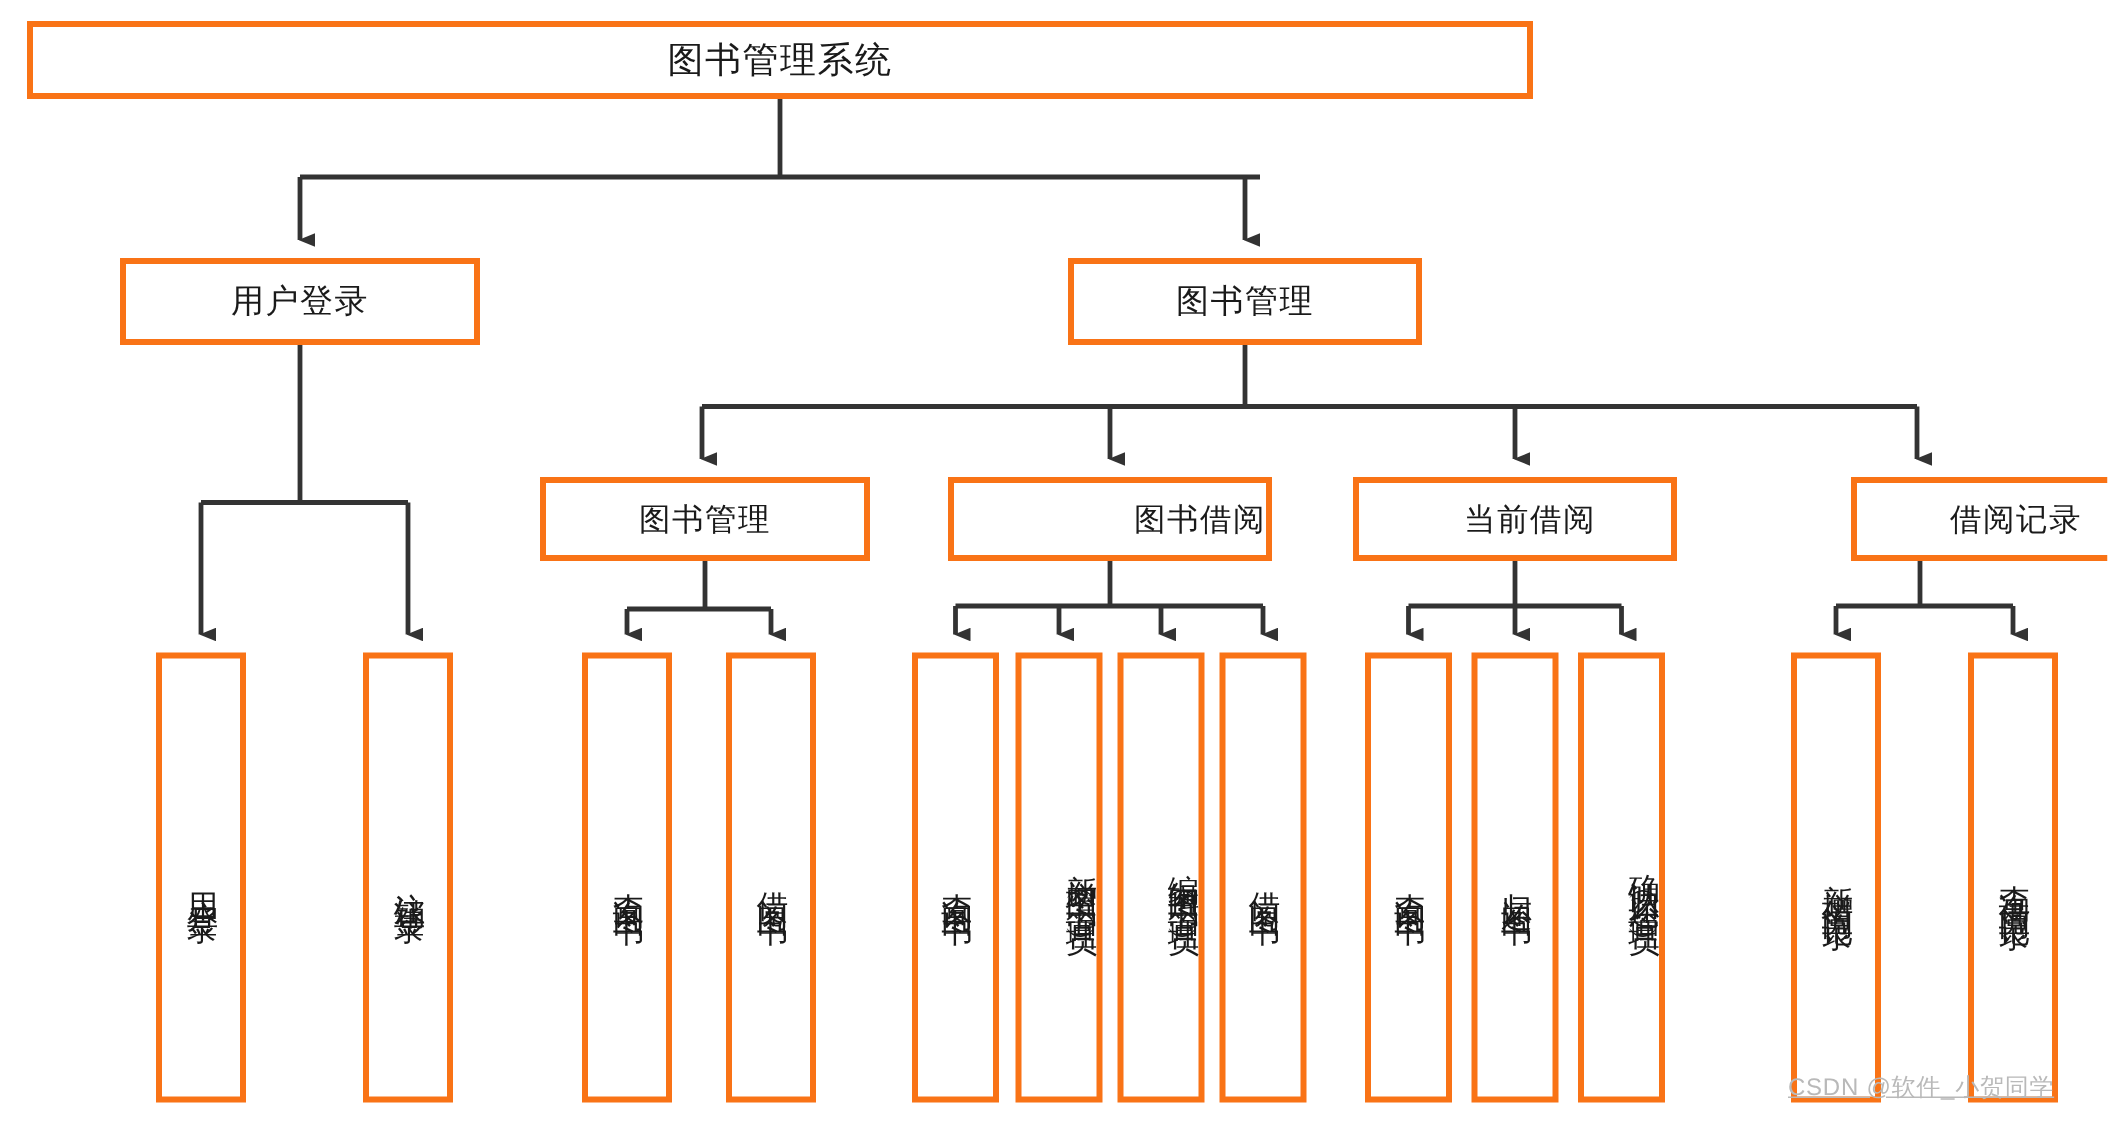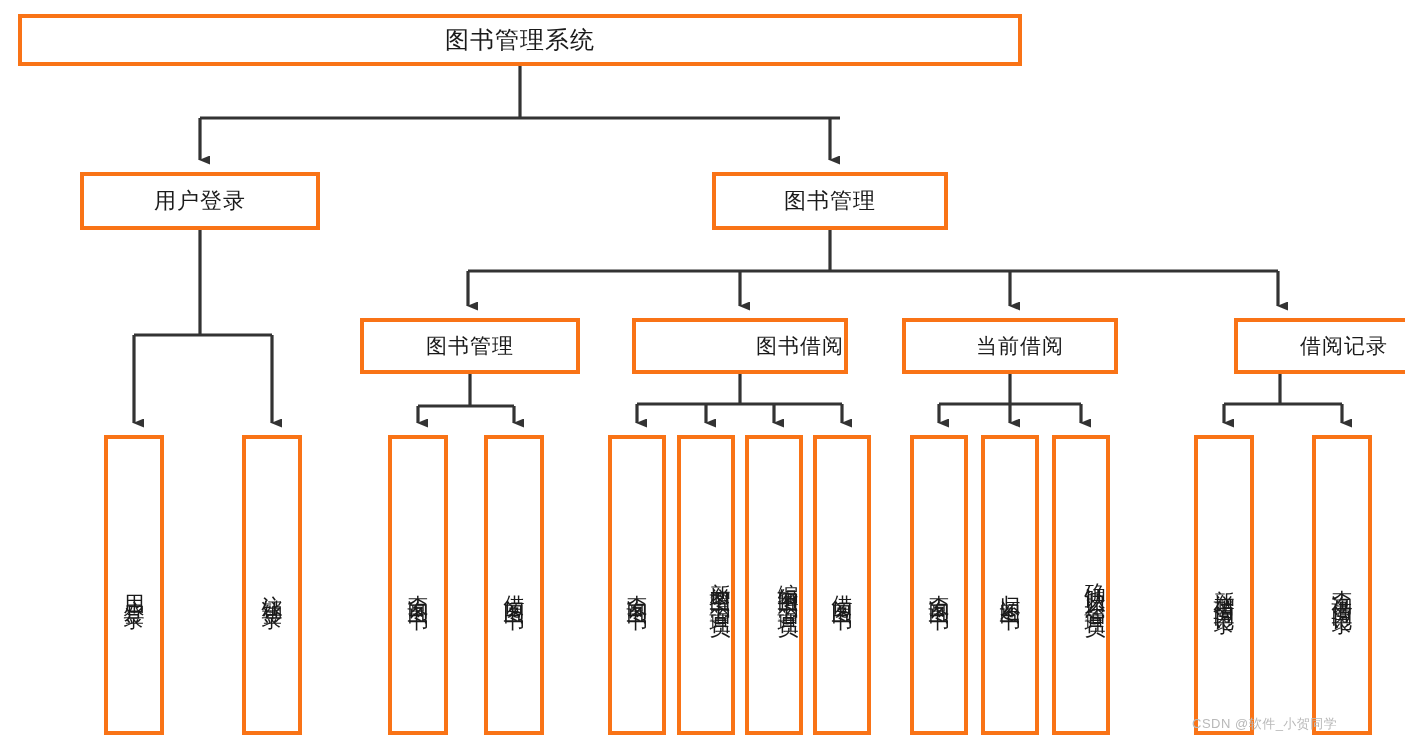--- a/index.html
+++ b/index.html
@@ -57,24 +57,25 @@
     font-size: 21px;
     letter-spacing: 5px;
     padding-top: 6px;
     line-height: 1.05;
   }
   .node.leaf.tall {
     align-items: flex-start;
   }
   .watermark {
     position: absolute;
-    font-size: 13px;
+    font-size: 16px;
     color: #b9b9b9;
     white-space: nowrap;
     letter-spacing: 0.5px;
+    text-decoration: underline;
   }
 </style>
 </head>
 <body>
 
 <div id="canvas">
 
   <svg class="links" viewBox="0 0 1405 747">
     <defs>
       <marker id="arrow" markerWidth="9" markerHeight="11" refX="4.5" refY="10" orient="auto" markerUnits="userSpaceOnUse">

